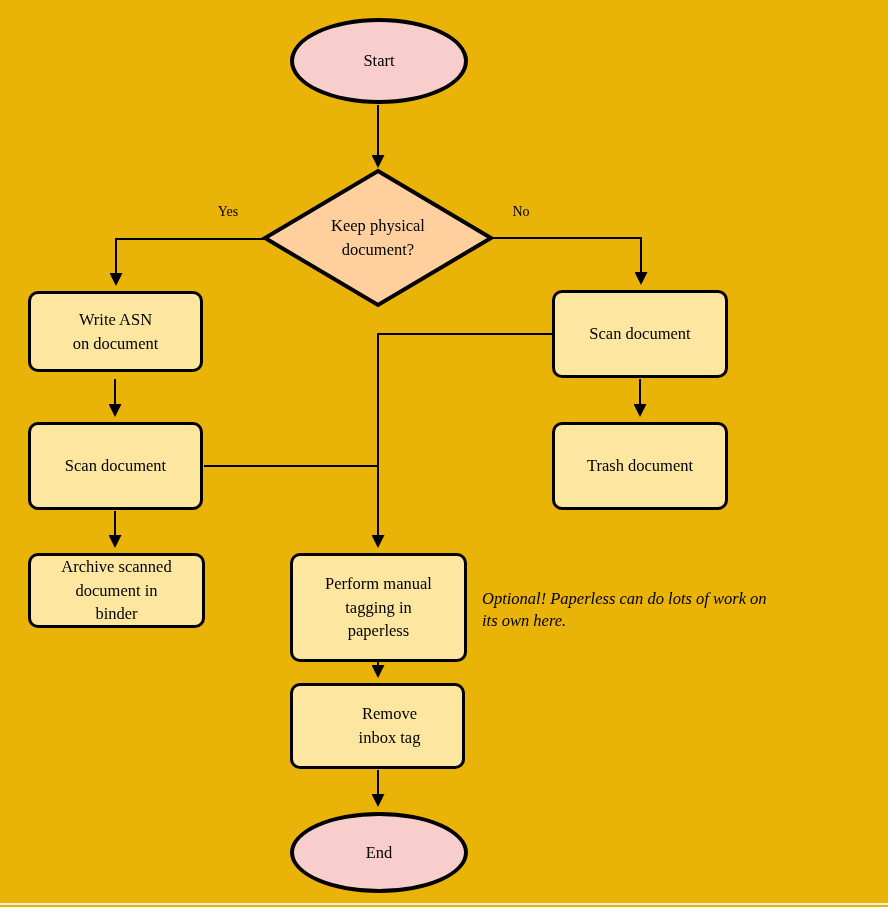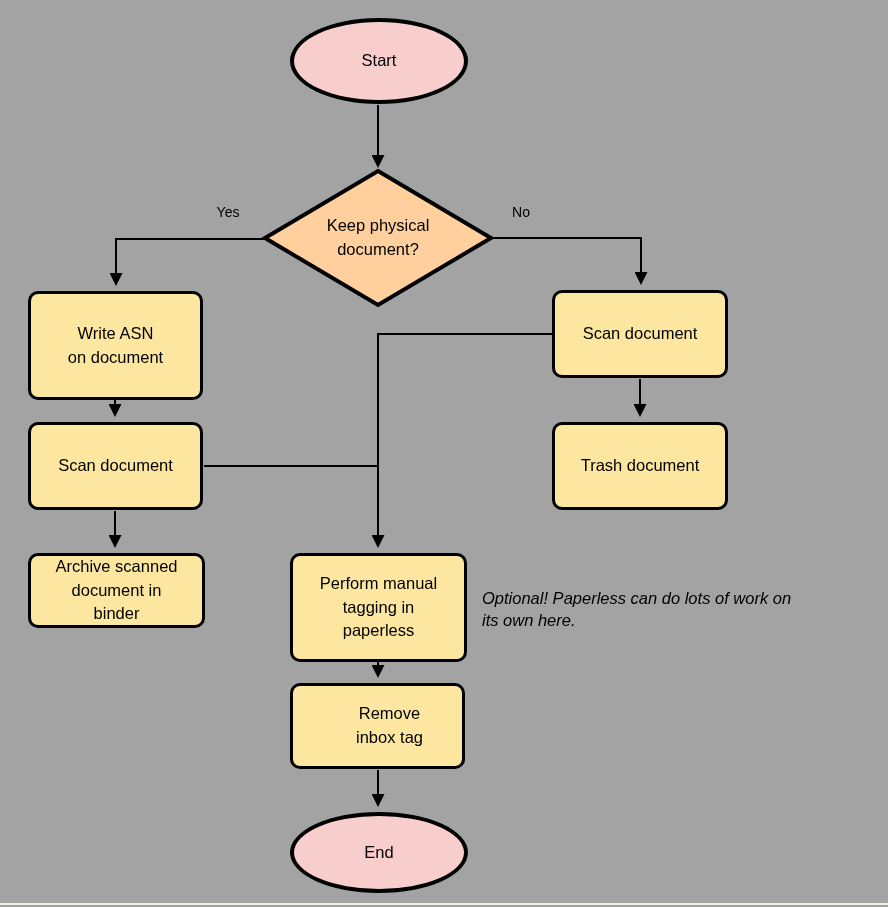--- a/index.html
+++ b/index.html
@@ -4,22 +4,22 @@
 <style>
   html, body {
     margin: 0;
     padding: 0;
     background: #ffffff;
   }
   .canvas {
     position: relative;
     width: 888px;
     height: 907px;
-    background: #a3a3a3;
-    font-family: Liberation Sans, sans-serif;
+    background: #eab308;
+    font-family: Liberation Serif, serif;
     color: #000000;
     overflow: hidden;
   }
   svg.connectors {
     position: absolute;
     left: 0; top: 0;
     width: 888px; height: 907px;
   }
   .edge {
     fill: none;
@@ -114,21 +114,21 @@
   </div>
 
   <div class="node ghost" style="left:298px; top:200px; width:160px; height:76px;">
     <span class="node-label">Keep physical
 document?</span>
   </div>
 
   <div class="edge-label" style="left:200px; top:204px; width:56px;">Yes</div>
   <div class="edge-label" style="left:495px; top:204px; width:52px;">No</div>
 
-  <div class="node" style="left:28px; top:291px; width:175px; height:109px;">
+  <div class="node" style="left:28px; top:291px; width:175px; height:81px;">
     <span class="node-label">Write ASN
 on document</span>
   </div>
 
   <div class="node" style="left:28px; top:422px; width:175px; height:88px;">
     <span class="node-label">Scan document</span>
   </div>
 
   <div class="node" style="left:28px; top:553px; width:177px; height:75px;">
     <span class="node-label">Archive scanned

